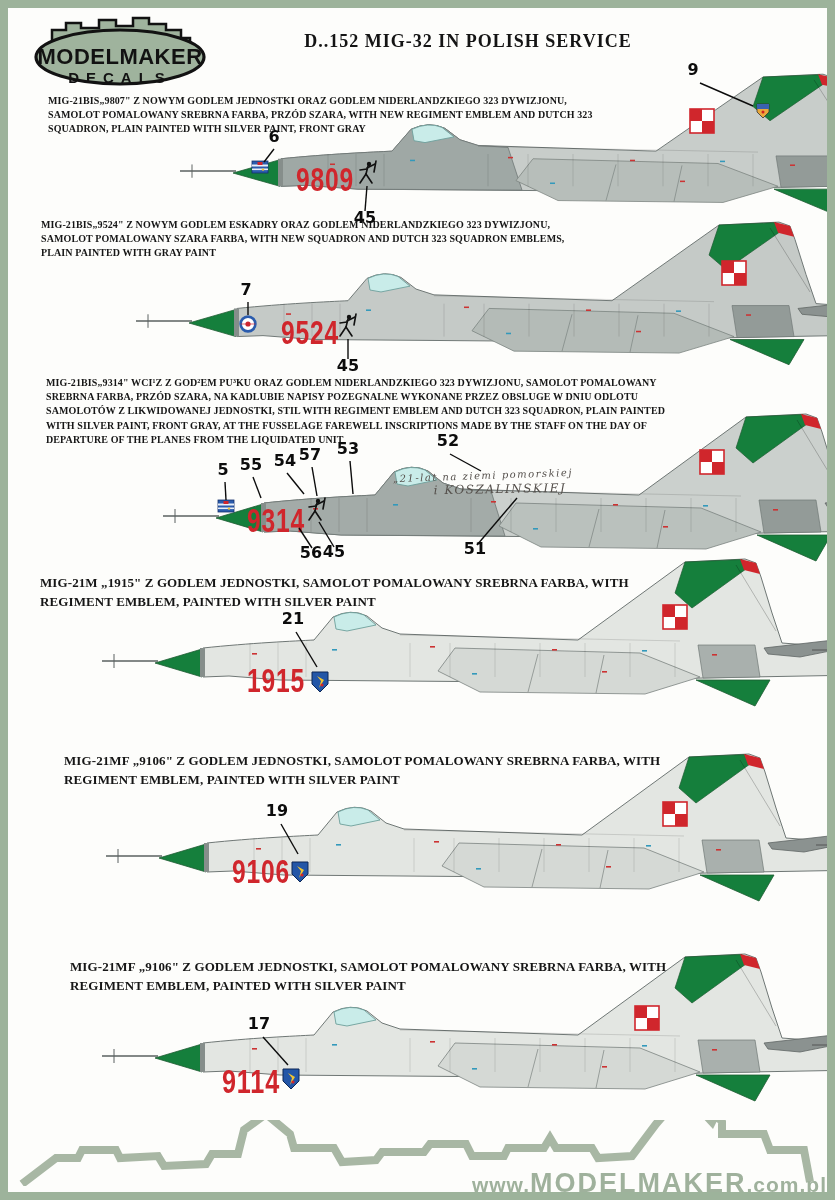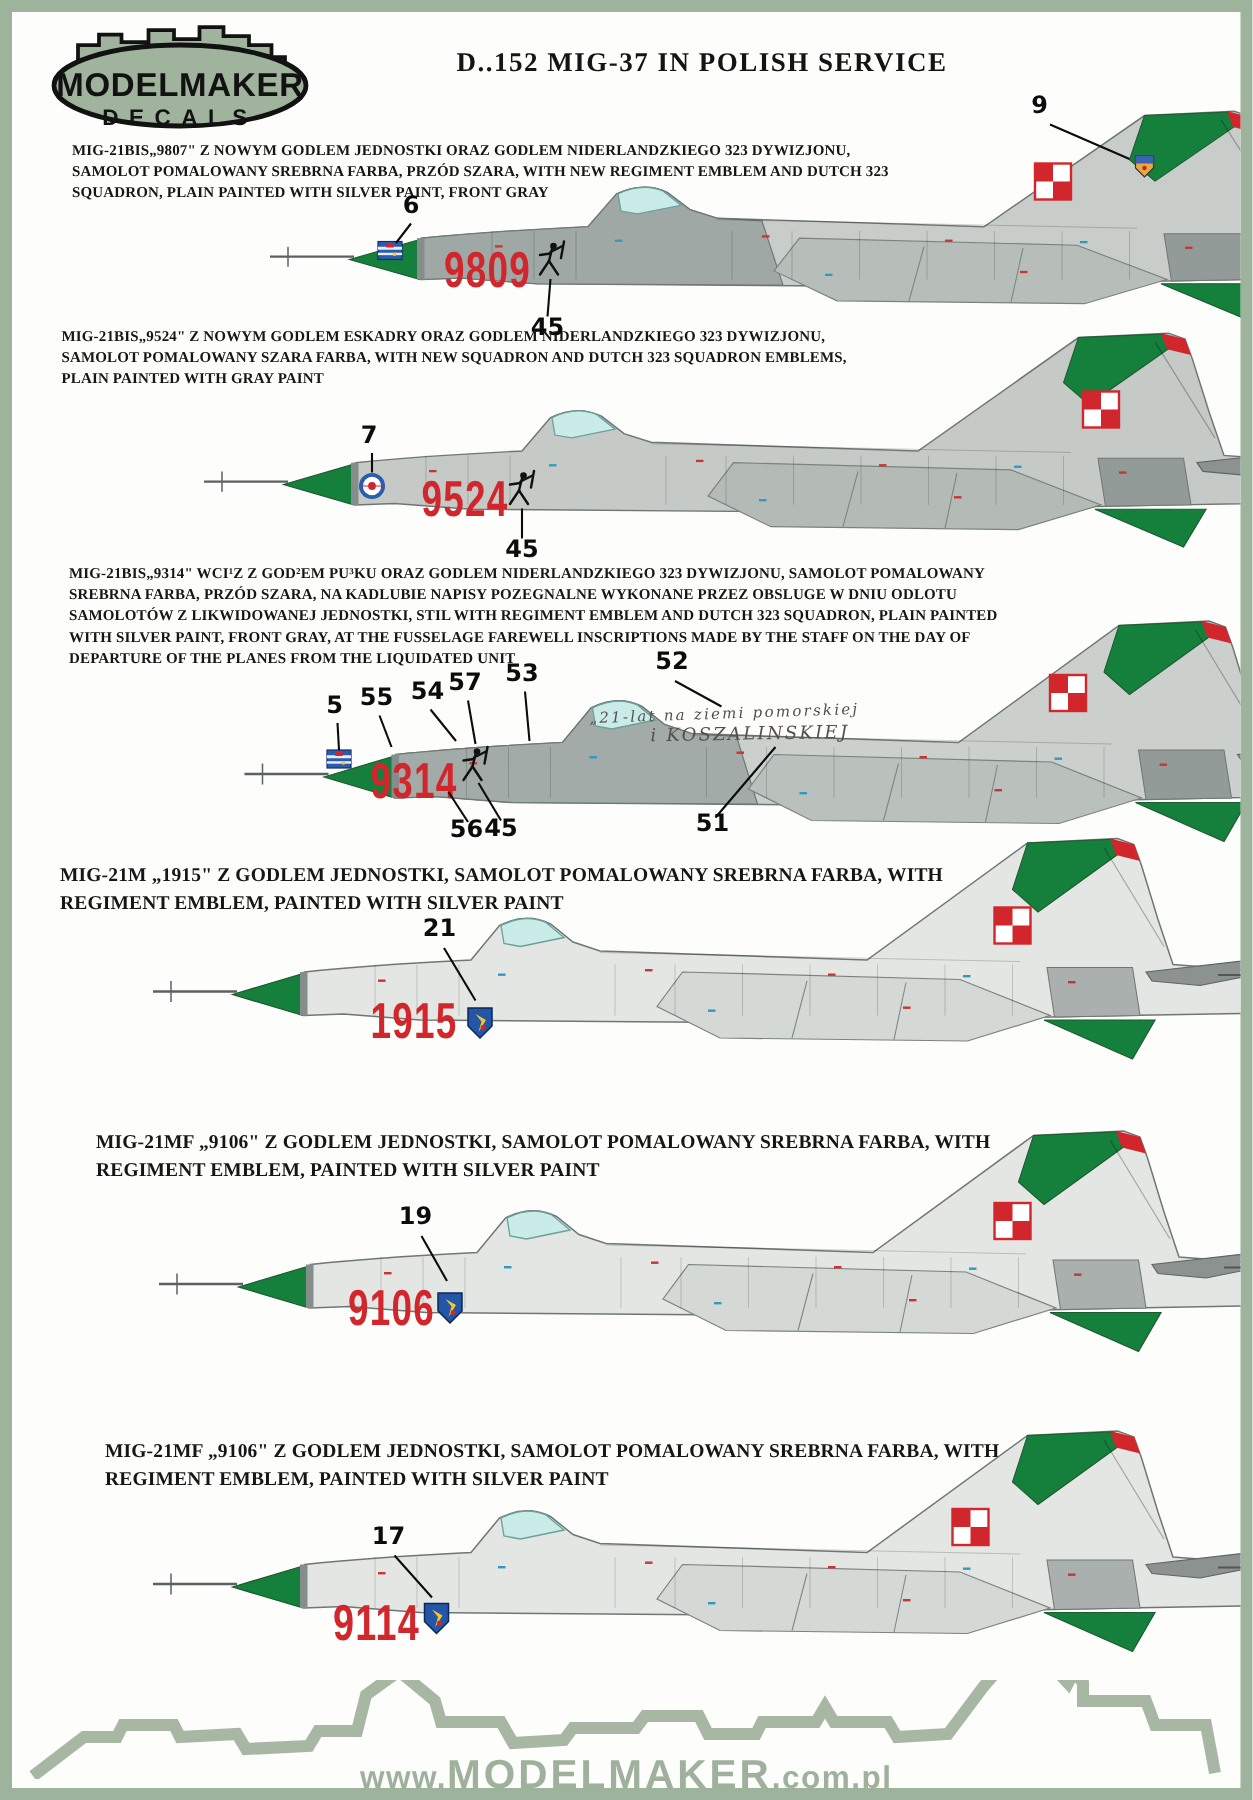--- a/index.html
+++ b/index.html
@@ -28,42 +28,42 @@
   .d5{left:56px;top:744px;width:606px;font-size:13px;line-height:1.45;}
   .d6{left:62px;top:950px;width:606px;font-size:13px;line-height:1.45;}
   
   .plane{position:absolute;left:85px;width:742px;height:170px;}
   .p1{top:55px;} .p2{top:205px;} .p3{top:400px;}
   .p4{top:545px;} .p5{top:740px;} .p6{top:940px;}
   .plane svg{display:block;width:742px;height:170px;}
   
   .skyline{position:absolute;left:8px;top:1112px;width:812px;height:66px;}
   .website{
-    position:absolute;left:0;top:1160px;width:100%;text-align:center;
+    position:absolute;left:0;top:1160px;width:100%;text-align:right;
     color:#9fb19c;font-family:"Liberation Sans",sans-serif;font-weight:700;
   }
   .website .w-small{font-size:21px;letter-spacing:1px;}
   .website .w-big{font-size:27px;letter-spacing:2px;}
 </style>
 </head>
 <body>
 
 <div class="page">
 
   <div class="logo">
     <svg viewBox="0 0 200 76">
       <polygon points="30,34 30,18 44,18 44,11 59,11 59,16 77,16 77,8 94,8 94,14 111,14 111,6 127,6 127,12 144,12 144,18 159,18 159,26 168,26 168,40 26,40" fill="#9fb39d" stroke="#121212" stroke-width="2.5"></polygon>
       <ellipse cx="98" cy="45" rx="84" ry="27" fill="#9fb39d" stroke="#121212" stroke-width="3.2"></ellipse>
       <text x="98" y="52" text-anchor="middle" font-family="Liberation Sans, sans-serif" font-size="22" font-weight="bold" fill="#121212" letter-spacing="0.5">MODELMAKER</text>
       <text x="98" y="71" text-anchor="middle" font-family="Liberation Sans, sans-serif" font-size="15" font-weight="bold" fill="#121212" letter-spacing="7">DECALS</text>
     </svg>
   </div>
 
   <div class="title">
-    <div class="t1">D..152 MIG-37 IN POLISH SERVICE</div>
+    <div class="t1">D..152 MIG-32 IN POLISH SERVICE</div>
   </div>
 
   <p class="desc d1">MIG-21BIS„9807" Z NOWYM GODLEM JEDNOSTKI ORAZ GODLEM NIDERLANDZKIEGO 323 DYWIZJONU, SAMOLOT POMALOWANY SREBRNA FARBA, PRZÓD SZARA, WITH NEW REGIMENT EMBLEM AND DUTCH 323 SQUADRON, PLAIN PAINTED WITH SILVER PAINT,  FRONT GRAY</p>
   <p class="desc d2">MIG-21BIS„9524" Z NOWYM GODLEM ESKADRY ORAZ GODLEM NIDERLANDZKIEGO 323 DYWIZJONU, SAMOLOT POMALOWANY SZARA FARBA, WITH NEW SQUADRON AND DUTCH 323 SQUADRON EMBLEMS, PLAIN PAINTED WITH GRAY PAINT</p>
   <p class="desc d3">MIG-21BIS„9314" WCI¹Z Z GOD²EM PU³KU ORAZ GODLEM NIDERLANDZKIEGO 323 DYWIZJONU, SAMOLOT POMALOWANY SREBRNA FARBA, PRZÓD SZARA, NA KADLUBIE NAPISY POZEGNALNE WYKONANE PRZEZ OBSLUGE  W DNIU ODLOTU SAMOLOTÓW Z LIKWIDOWANEJ JEDNOSTKI, STIL WITH REGIMENT EMBLEM AND DUTCH 323 SQUADRON, PLAIN PAINTED WITH SILVER PAINT, FRONT GRAY, AT THE FUSSELAGE FAREWELL INSCRIPTIONS MADE BY THE STAFF ON THE DAY OF DEPARTURE OF THE PLANES FROM THE LIQUIDATED UNIT</p>
   <p class="desc d4">MIG-21M „1915" Z GODLEM JEDNOSTKI, SAMOLOT POMALOWANY SREBRNA FARBA, WITH REGIMENT EMBLEM, PAINTED WITH SILVER PAINT</p>
   <p class="desc d5">MIG-21MF „9106" Z GODLEM JEDNOSTKI, SAMOLOT POMALOWANY SREBRNA FARBA, WITH REGIMENT EMBLEM, PAINTED WITH SILVER PAINT</p>
   <p class="desc d6">MIG-21MF „9106" Z GODLEM JEDNOSTKI, SAMOLOT POMALOWANY SREBRNA FARBA, WITH REGIMENT EMBLEM, PAINTED WITH SILVER PAINT</p>
 
   <div class="plane p1">

